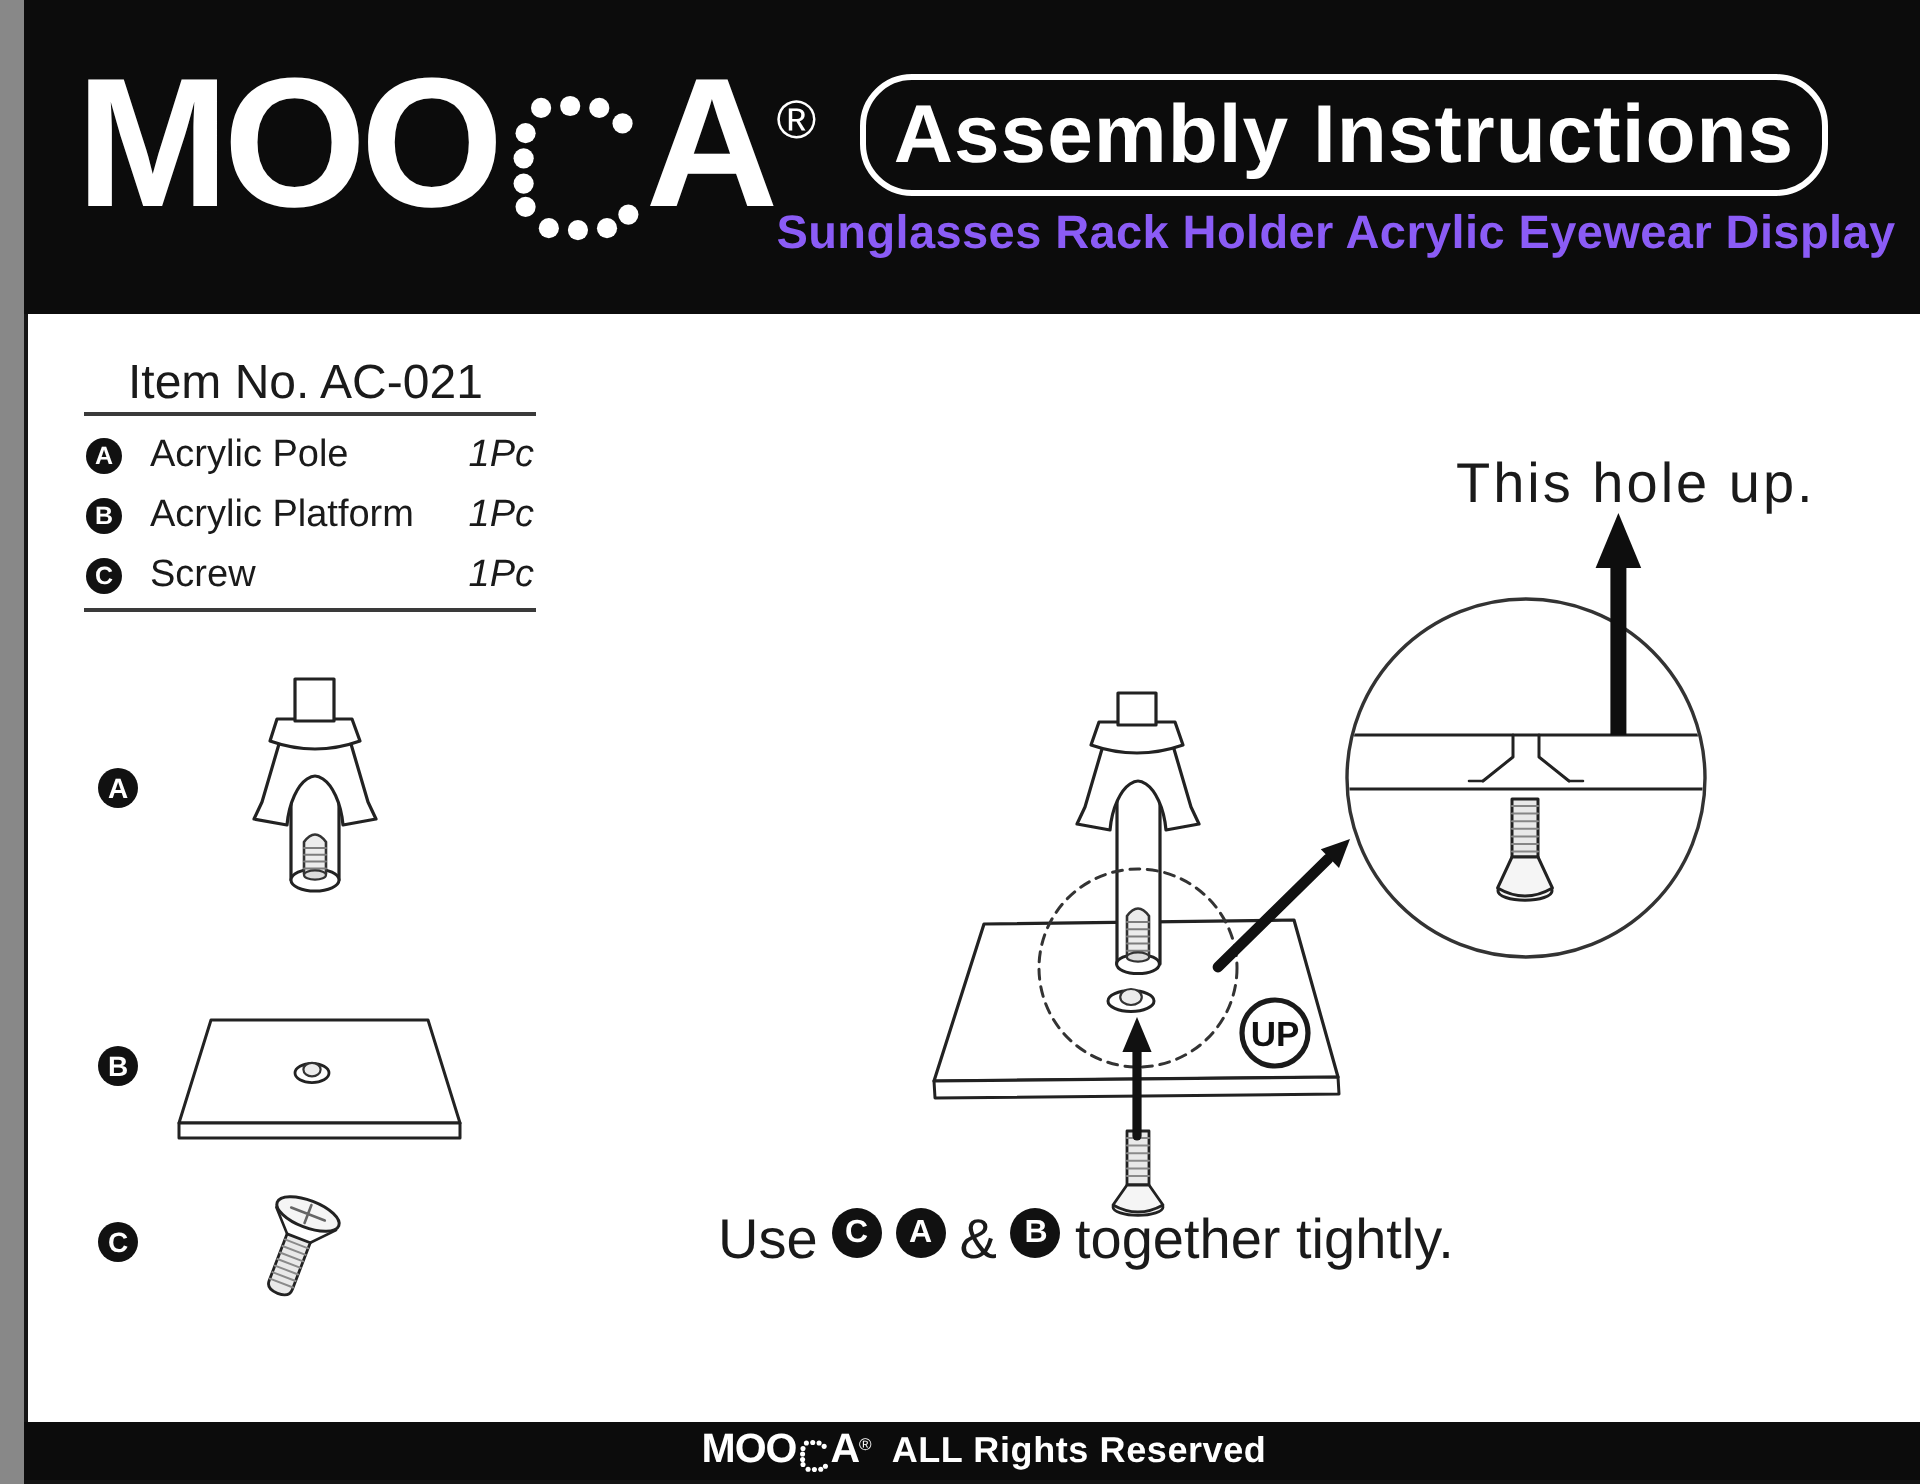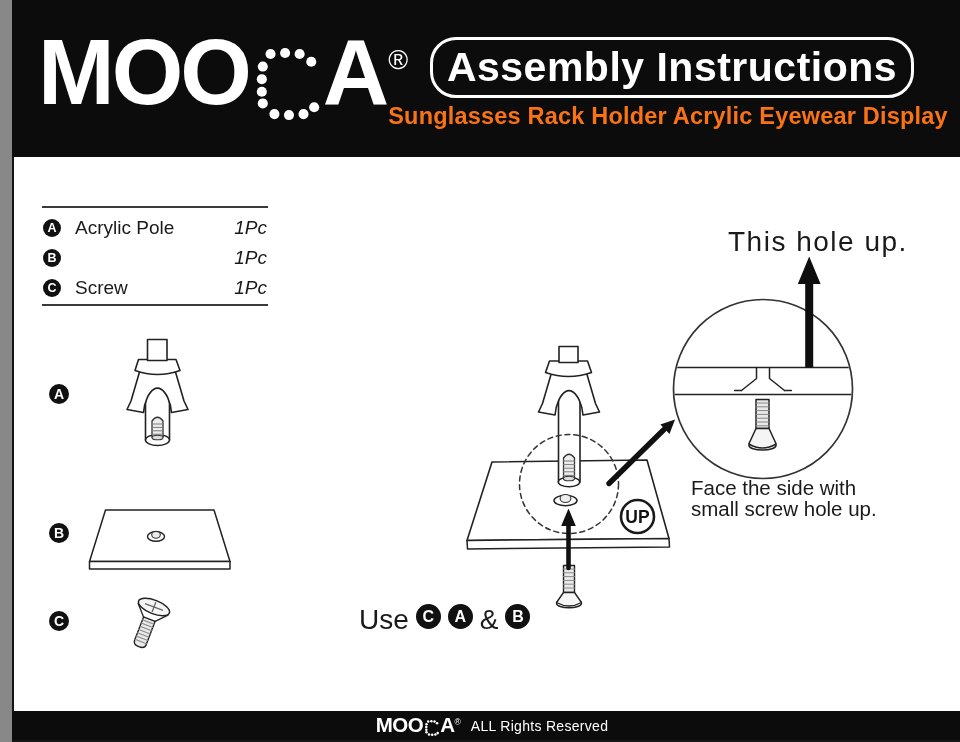--- a/index.html
+++ b/index.html
@@ -10,21 +10,21 @@
   .band-top{position:absolute;left:0;top:0;width:960px;height:157px;background:#0c0c0c;}
   .logo{position:absolute;left:26px;top:26px;display:flex;align-items:flex-start;color:#fff;}
   .logo .big{font-size:92px;line-height:92px;font-weight:bold;letter-spacing:-3px;}
   .logo svg{margin:21px 3px 0 7px;}
   .logo .reg{font-size:27px;line-height:27px;margin-top:21px;margin-left:2px;}
   .title-box{position:absolute;left:418px;top:37px;width:484px;height:61px;
              border:3px solid #fff;border-radius:26px;box-sizing:border-box;
              display:flex;align-items:center;justify-content:center;
              color:#fff;font-size:41px;font-weight:bold;letter-spacing:.5px;}
   .subtitle{position:absolute;left:370px;top:103px;width:572px;text-align:center;
-            color:#f97316;font-size:23.5px;font-weight:600;letter-spacing:.2px;}
+            color:#8b5cf6;font-size:23.5px;font-weight:600;letter-spacing:.2px;}
   
   .item-heading{position:absolute;left:52px;top:178px;font-size:24px;}
   .rule{position:absolute;left:30px;width:226px;height:2px;background:#3a3a3a;}
   .rule.r1{top:206px;} .rule.r2{top:304px;}
   .plist{position:absolute;left:31px;top:213px;width:224px;}
   .prow{display:flex;align-items:center;height:30px;font-size:19px;}
   .prow .name{margin-left:14px;}
   .prow .qty{margin-left:auto;font-style:italic;}
   
   .badge{background:#111;color:#fff;border-radius:50%;display:inline-flex;
@@ -39,21 +39,21 @@
   .face-caption{position:absolute;left:679px;top:478px;font-size:20.5px;line-height:20.5px;}
   .instruction{position:absolute;left:347px;top:604px;display:flex;
                gap:7px;font-size:28px;}
   
   .band-bottom{position:absolute;left:0;top:711px;width:960px;height:29px;background:#0c0c0c;
                display:flex;align-items:center;justify-content:center;gap:10px;color:#fff;}
   .flogo{display:flex;align-items:flex-start;}
   .flogo .fbig{font-size:20.5px;line-height:20.5px;font-weight:bold;letter-spacing:-.5px;}
   .flogo svg{margin:4.5px 1px 0 2px;}
   .flogo .freg{font-size:8.5px;line-height:8.5px;margin-top:3px;}
-  .frights{font-size:14px;font-weight:400;letter-spacing:.3px;}
+  .frights{font-size:18px;font-weight:700;letter-spacing:.3px;}
 </style>
 </head>
 <body>
 
 <div class="page">
 
   <div class="band-top">
     <div class="logo">
       <span class="big">MOO</span>
       <svg width="64" height="76" viewBox="0 0 66 78">
@@ -72,29 +72,31 @@
           <circle cx="60" cy="62" r="5.2"></circle>
         </g>
       </svg>
       <span class="big">A</span>
       <span class="reg">®</span>
     </div>
     <div class="title-box">Assembly Instructions</div>
     <div class="subtitle">Sunglasses Rack Holder Acrylic Eyewear Display</div>
   </div>
 
+  <div class="item-heading">Item No. AC-021</div>
   <div class="rule r1"></div>
   <div class="plist">
     <div class="prow">
       <span class="badge b18">A</span>
       <span class="name">Acrylic Pole</span>
       <span class="qty">1Pc</span>
     </div>
     <div class="prow">
       <span class="badge b18">B</span>
+      <span class="name">Acrylic Platform</span>
       <span class="qty">1Pc</span>
     </div>
     <div class="prow">
       <span class="badge b18">C</span>
       <span class="name">Screw</span>
       <span class="qty">1Pc</span>
     </div>
   </div>
   <div class="rule r2"></div>
 
@@ -184,31 +186,28 @@
       <rect x="793.2" y="278" width="8" height="89.5" fill="#0e0e0e"></rect>
       <polygon points="797.2,256.5 785.8,284 808.6,284" fill="#0e0e0e"></polygon>
     </g>
   </svg>
 
   <span class="badge b20 dbadge" style="left:37px;top:384px;">A</span>
   <span class="badge b20 dbadge" style="left:37px;top:523px;">B</span>
   <span class="badge b20 dbadge" style="left:37px;top:611px;">C</span>
 
   <div class="this-side-up">This hole up.</div>
-  <div class="face-caption">
-    <div>Face the side with</div>
-    <div>small screw hole up.</div>
-  </div>
 
   <div class="instruction">
     <span>Use</span>
     <span class="badge b25">C</span>
     <span class="badge b25">A</span>
     <span>&amp;</span>
     <span class="badge b25">B</span>
+    <span>together tightly.</span>
   </div>
 
   <div class="band-bottom">
     <span class="flogo">
       <span class="fbig">MOO</span>
       <svg width="14" height="16.5" viewBox="0 0 66 78">
         <g fill="#ffffff">
           <circle cx="15" cy="7" r="6"></circle>
             <circle cx="30" cy="6" r="6"></circle>
             <circle cx="45" cy="7" r="6"></circle>

